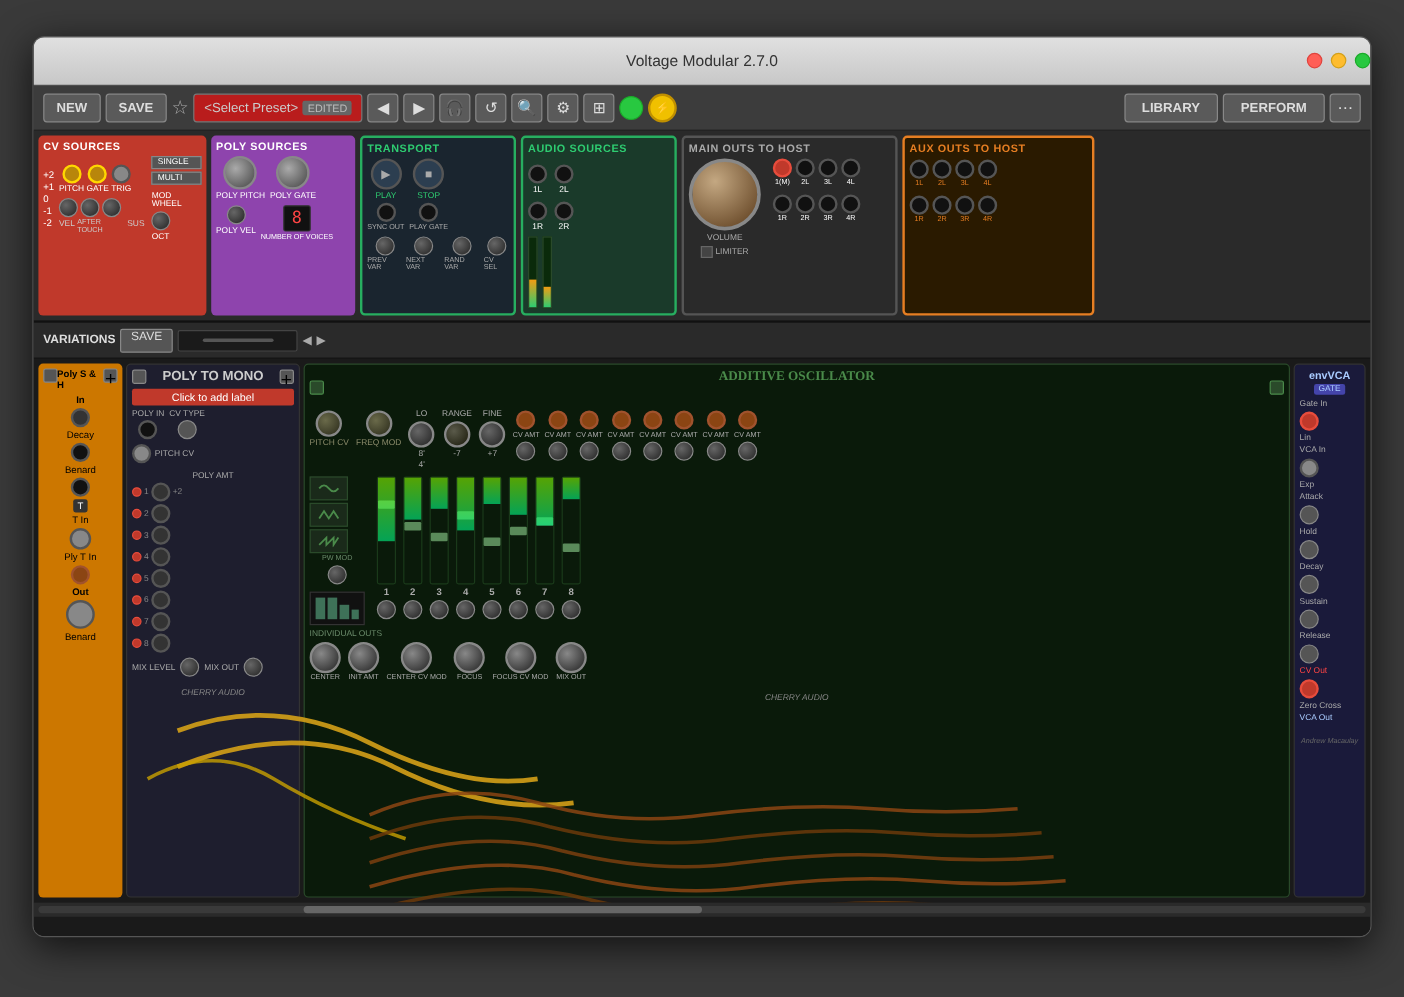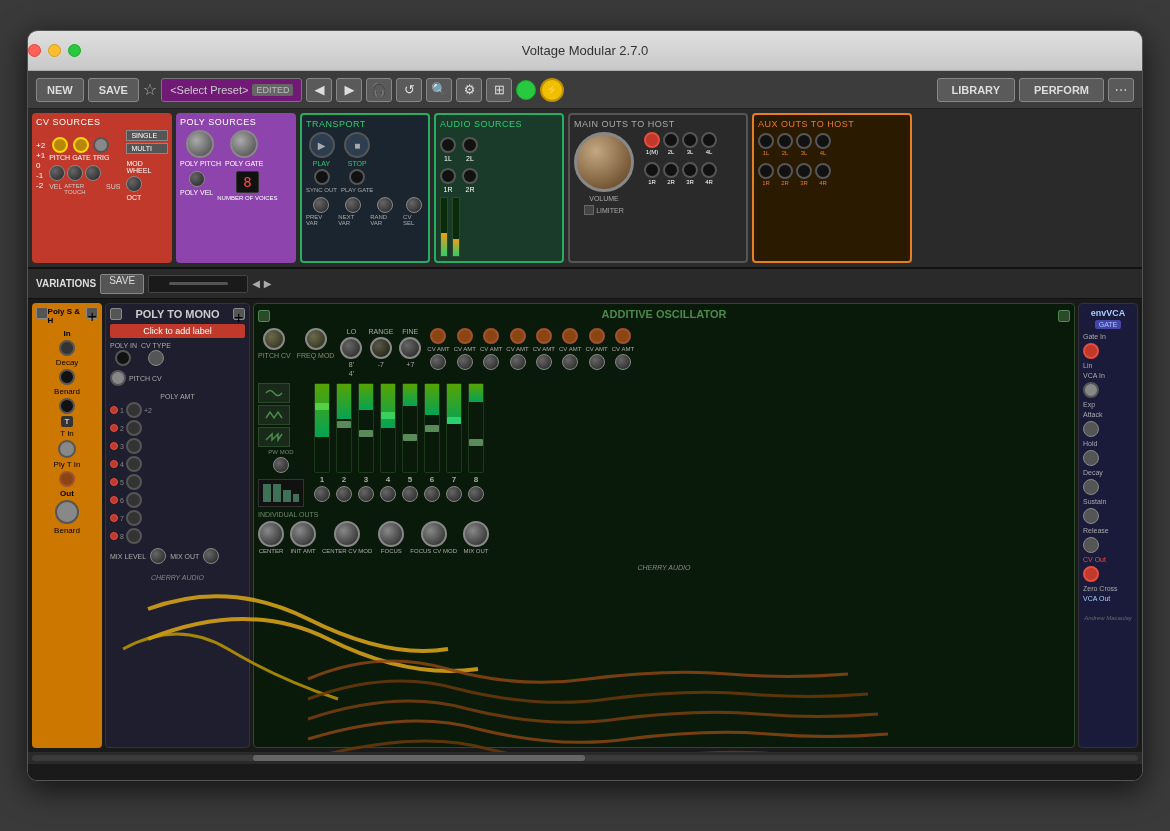--- a/index.html
+++ b/index.html
@@ -24,20 +24,21 @@
     }
 
     .titlebar {
       height: 40px;
       background: linear-gradient(to bottom, #e0e0e0, #c8c8c8);
       display: flex;
       align-items: center;
       padding: 0 0;
       border-bottom: 1px solid #aaa;
       position: relative;
+      justify-content: flex-end;
     }
 
     .traffic-lights {
       display: flex;
       gap: 7px;
       align-items: center;
     }
 
     .tl {
       width: 13px;
@@ -78,21 +79,21 @@
       color: #ddd;
       font-size: 11px;
       font-weight: bold;
       cursor: pointer;
       display: flex;
       align-items: center;
     }
 
     .preset-selector {
       height: 24px;
-      background: #701a75;
+      background: #b91c1c;
       border: 1px solid #777;
       border-radius: 3px;
       color: #ccc;
       font-size: 11px;
       padding: 0 8px;
       display: flex;
       align-items: center;
       gap: 4px;
       cursor: pointer;
     }
@@ -174,21 +175,21 @@
     }
 
     .section {
       border-radius: 4px;
       padding: 4px;
       position: relative;
     }
 
     .section-label {
       font-size: 9px;
-      font-weight: normal;
+      font-weight: bold;
       letter-spacing: 0.5px;
       margin-bottom: 3px;
       text-transform: uppercase;
     }
 
     .cv-sources {
       background: #c0392b;
       width: 140px;
     }
     .cv-sources .section-label { color: #fff; }
@@ -304,22 +305,23 @@
       padding: 4px;
       border: 1px solid #2a4a2a;
       position: relative;
       overflow: hidden;
     }
 
     .additive-title {
       color: #4a8a4a;
       font-size: 11px;
       font-weight: bold;
-      margin-bottom: 4px;
+      margin-bottom: 18px;
       text-transform: uppercase;
+      font-family: Liberation Serif, serif;
     }
 
     .rec-folder-btn {
       width: 22px;
       height: 18px;
       background: #555;
       border: 1px solid #888;
       border-radius: 2px;
       display: flex;
       align-items: center;

